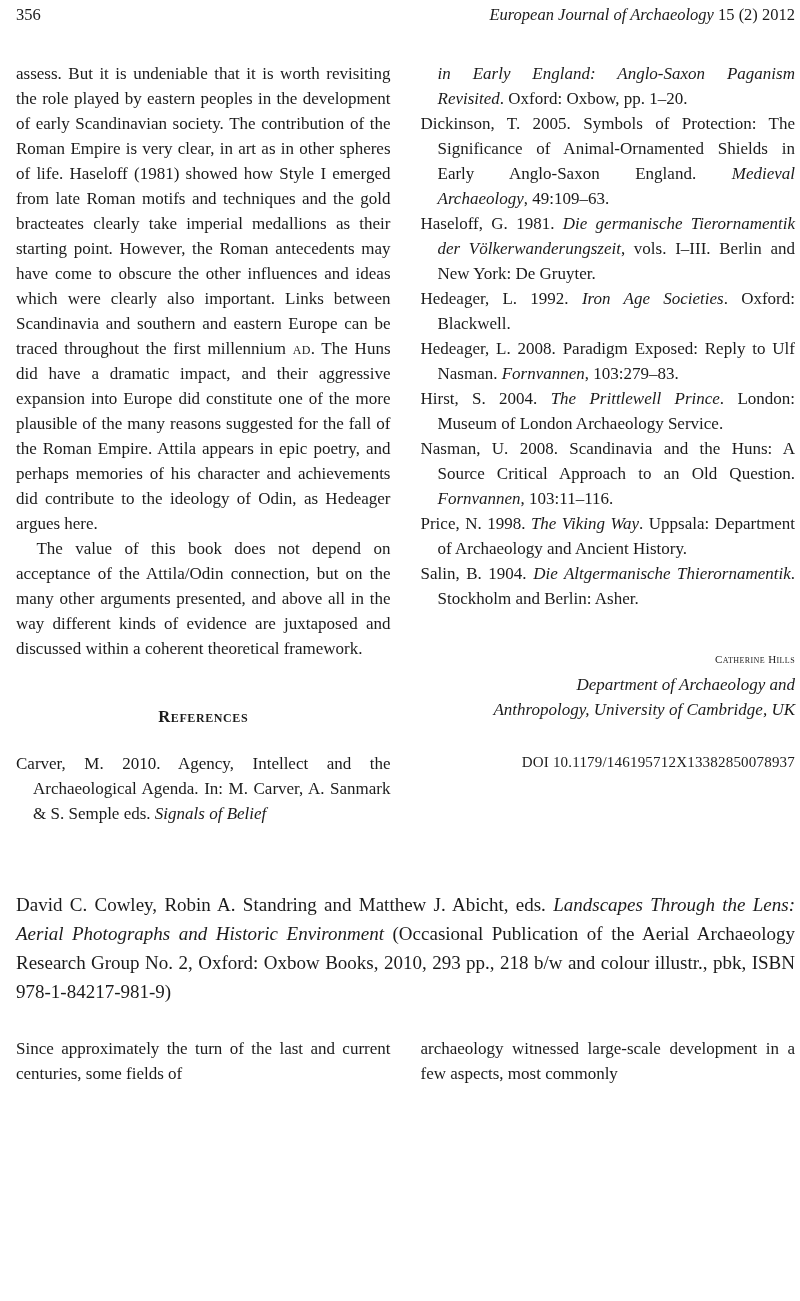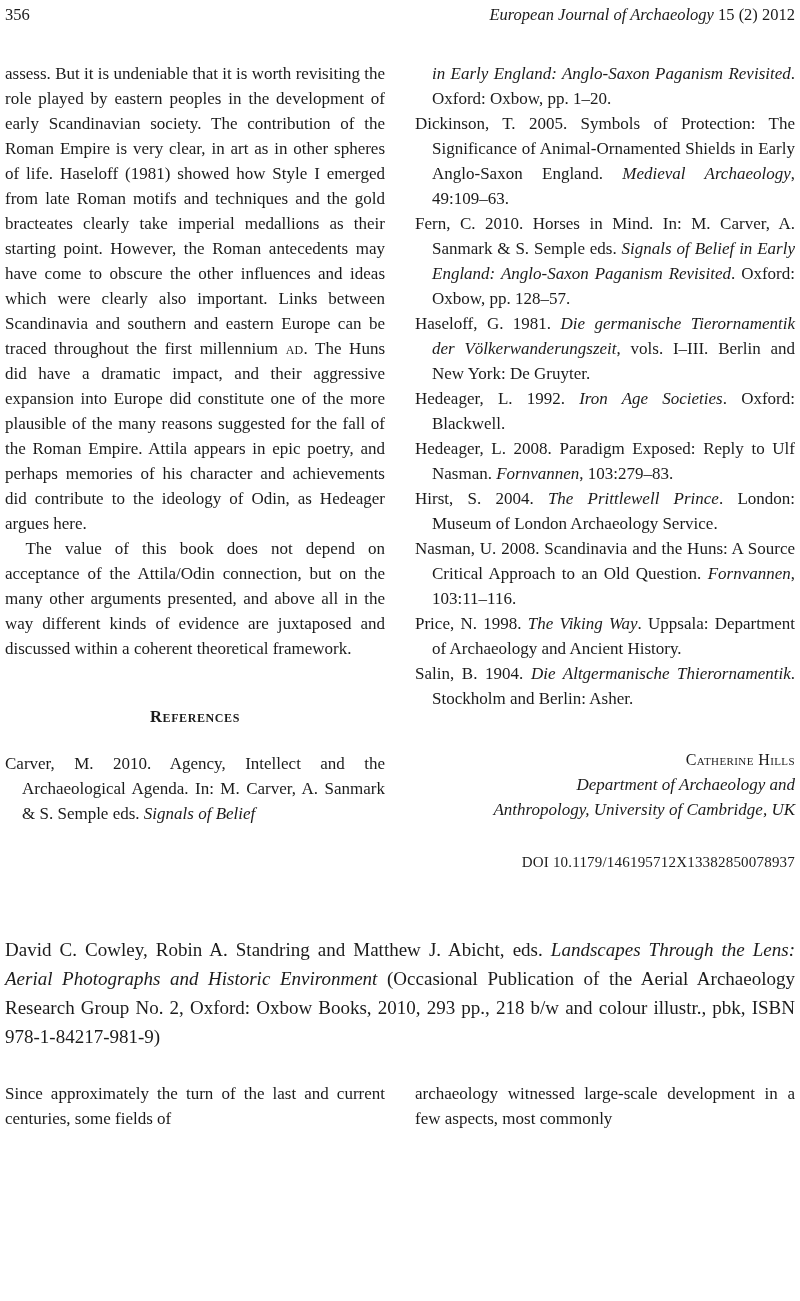--- a/index.html
+++ b/index.html
@@ -4,21 +4,21 @@
 <style>
   * { margin:0; padding:0; box-sizing:border-box; }
   html, body { background:#ffffff; }
   .page {
     position:relative;
     width:800px; height:1301px; overflow:hidden;
     margin:0 auto;
     background:#ffffff;
     color:#1b1b1b;
     font-family:"Liberation Serif","DejaVu Serif",serif;
-    padding:5px 5px 0 5px;
+    padding:5px 5px 0 16px;
   }
   .page-header {
     display:flex; justify-content:space-between; align-items:baseline;
     font-size:16.5px; line-height:20px;
   }
   .two-col { display:flex; gap:30px; }
   .col { flex:1 1 0; min-width:0; }
   .main-cols { margin-top:36px; }
   .body-par { font-size:17px; line-height:25px; text-align:justify; }
   .indent { text-indent:1.2em; }
@@ -26,21 +26,21 @@
     font-size:16.5px; font-weight:bold; text-align:center;
     font-variant:small-caps; letter-spacing:0.6px;
     margin:46px 0 24px 0;
   }
   .ref {
     font-size:17px; line-height:25px; text-align:justify;
     padding-left:1em; text-indent:-1em;
   }
   .ref.cont { text-indent:0; }
   .author-block { text-align:right; margin-top:36px; }
-  .author-name { font-size:16px; line-height:25px; font-variant:small-caps; letter-spacing:0.4px; }
+  .author-name { font-size:11px; line-height:25px; font-variant:small-caps; letter-spacing:0.4px; }
   .affil { font-size:17px; line-height:25px; font-style:italic; }
   .doi { margin-top:32px; font-size:15px; letter-spacing:0.2px; }
   .review2 { margin-top:64px; }
   .review2-heading { font-size:19px; line-height:29px; text-align:justify; }
   .review2 .two-col { margin-top:30px; }
   .run-i { font-style:italic; }
   .run-sc { font-variant-caps:all-small-caps; letter-spacing:0.3px; }
 </style>
 </head>
 <body>
@@ -57,21 +57,20 @@
     <div class="col">
       <p class="body-par"><span>assess. But it is undeniable that it is worth revisiting the role played by eastern peoples in the development of early Scandinavian society. The contribution of the Roman Empire is very clear, in art as in other spheres of life. Haseloff (1981) showed how Style I emerged from late Roman motifs and techniques and the gold bracteates clearly take imperial medallions as their starting point. However, the Roman antecedents may have come to obscure the other influences and ideas which were clearly also important. Links between Scandinavia and southern and eastern Europe can be traced throughout the first millennium </span><span class="run-sc">AD</span><span>. The Huns did have a dramatic impact, and their aggressive expansion into Europe did constitute one of the more plausible of the many reasons suggested for the fall of the Roman Empire. Attila appears in epic poetry, and perhaps memories of his character and achievements did contribute to the ideology of Odin, as Hedeager argues here.</span></p>
       <p class="body-par indent">The value of this book does not depend on acceptance of the Attila/Odin connection, but on the many other arguments presented, and above all in the way different kinds of evidence are juxtaposed and discussed within a coherent theoretical framework.</p>
       <h2 class="refs-heading">References</h2>
       <div class="ref"><span>Carver, M. 2010. Agency, Intellect and the Archaeological Agenda. In: M. Carver, A. Sanmark &amp; S. Semple eds. </span><span class="run-i">Signals of Belief</span></div>
     </div>
 
     <div class="col">
       <div class="ref cont"><span class="run-i">in Early England: Anglo-Saxon Paganism Revisited</span><span>. Oxford: Oxbow, pp. 1–20.</span></div>
       <div class="ref"><span>Dickinson, T. 2005. Symbols of Protection: The Significance of Animal-Ornamented Shields in Early Anglo-Saxon England. </span><span class="run-i">Medieval Archaeology</span><span>, 49:109–63.</span></div>
-      <div class="ref"><span>Fern, C. 2010. Horses in Mind. In: M. Carver, A. Sanmark &amp; S. Semple eds. </span><span class="run-i">Signals of Belief in Early England: Anglo-Saxon Paganism Revisited</span><span>. Oxford: Oxbow, pp. 128–57.</span></div>
       <div class="ref"><span>Haseloff, G. 1981. </span><span class="run-i">Die germanische Tierornamentik der Völkerwanderungszeit</span><span>, vols. I–III. Berlin and New York: De Gruyter.</span></div>
       <div class="ref"><span>Hedeager, L. 1992. </span><span class="run-i">Iron Age Societies</span><span>. Oxford: Blackwell.</span></div>
       <div class="ref"><span>Hedeager, L. 2008. Paradigm Exposed: Reply to Ulf Nasman. </span><span class="run-i">Fornvannen</span><span>, 103:279–83.</span></div>
       <div class="ref"><span>Hirst, S. 2004. </span><span class="run-i">The Prittlewell Prince</span><span>. London: Museum of London Archaeology Service.</span></div>
       <div class="ref"><span>Nasman, U. 2008. Scandinavia and the Huns: A Source Critical Approach to an Old Question. </span><span class="run-i">Fornvannen</span><span>, 103:11–116.</span></div>
       <div class="ref"><span>Price, N. 1998. </span><span class="run-i">The Viking Way</span><span>. Uppsala: Department of Archaeology and Ancient History.</span></div>
       <div class="ref"><span>Salin, B. 1904. </span><span class="run-i">Die Altgermanische Thierornamentik</span><span>. Stockholm and Berlin: Asher.</span></div>
 
       <div class="author-block">
         <div class="author-name">Catherine Hills</div>

